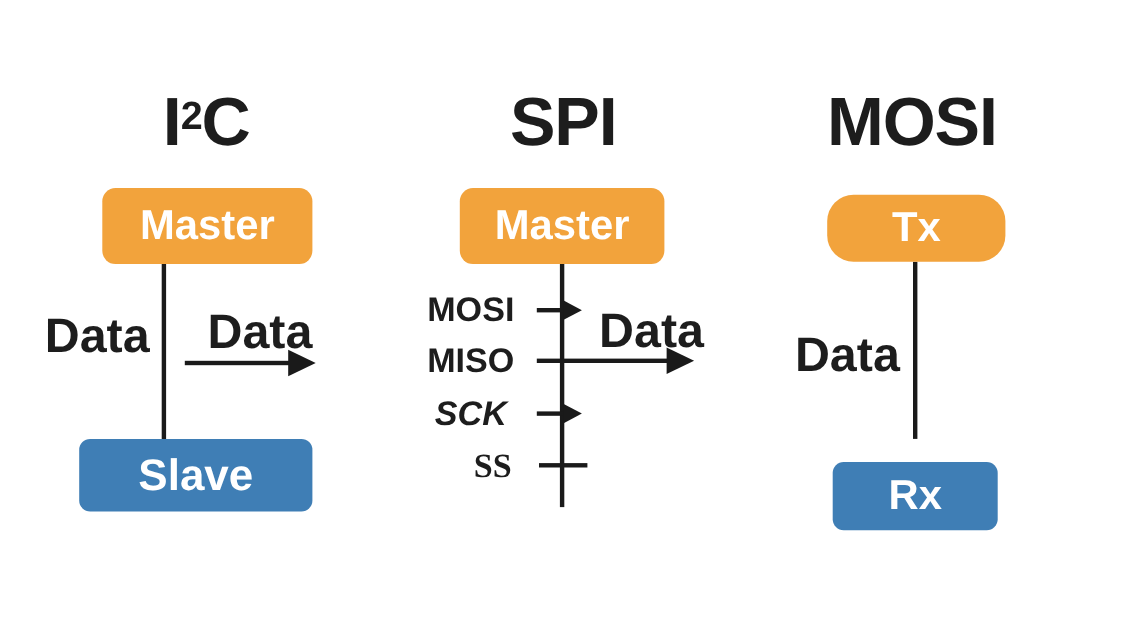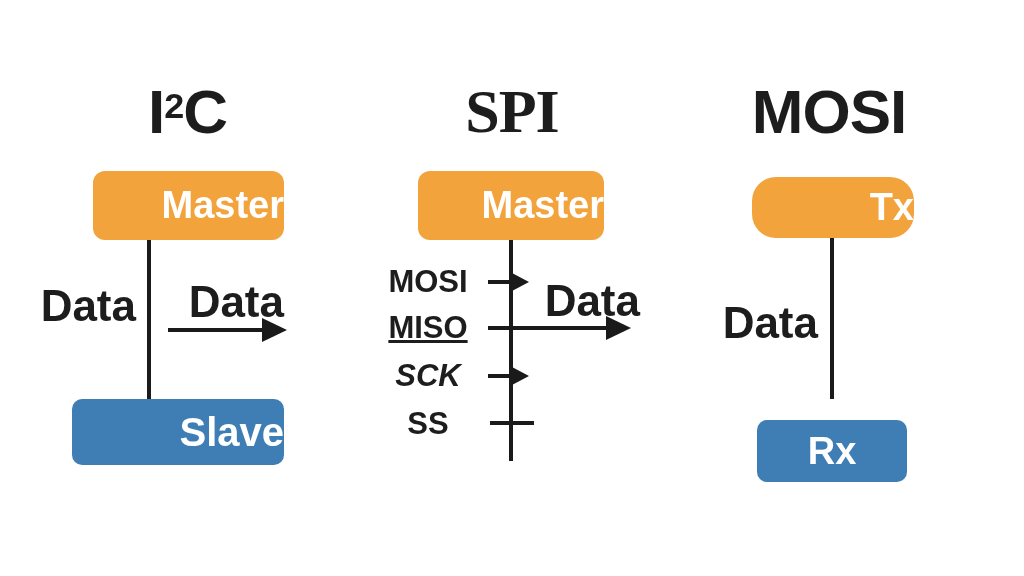--- a/index.html
+++ b/index.html
@@ -29,21 +29,21 @@
   .sup { font-size: 0.58em; vertical-align: 0.42em; }
   .box {
     position: absolute;
     display: flex;
     align-items: center;
     justify-content: center;
     color: #ffffff;
     z-index: 2;
     font-weight: 700;
   }
-  .box.orange { background: var(--orange, #F2A33C); border-radius: 12px; justify-content: flex-end; }
+  .box.orange { background: var(--orange, #F2A33C); border-radius: 12px; }
   .box.blue   { background: var(--blue, #3F7EB5);  border-radius: 10px; }
   .vline { position: absolute; width: 4px; background: var(--line, #1a1a1a); z-index: 1; }
   .hline { position: absolute; height: 4px; background: var(--line, #1a1a1a); z-index: 1; }
   .ahead {
     position: absolute;
     width: 0; height: 0;
     border-style: solid;
     border-color: transparent;
     border-left-color: var(--line, #1a1a1a);
     z-index: 1;
@@ -80,49 +80,49 @@
       <span>Master</span>
     </div>
 
     <div class="label" style="left:40px; top:281px; width:96px;">Data</div>
 
     <div class="label" style="left:188px; top:277px; width:96px;">Data</div>
 
     <div class="hline" style="left:168px; top:328px; width:96px;"></div>
     <div class="ahead" style="left:262px; top:318px; border-width:12px 0 12px 25px;"></div>
 
-    <div class="box blue" style="left:72px; top:399px; width:212px; height:66px; font-size:40px;justify-content:flex-end;">
+    <div class="box blue" style="left:72px; top:399px; width:212px; height:66px; font-size:40px;">
       <span>Slave</span>
     </div>
   </div>
 
   <div>
-    <div class="title" style="left:420px; top:76px; width:184px;font-family:Liberation Serif, serif;">SPI</div>
+    <div class="title" style="left:420px; top:76px; width:184px;">SPI</div>
 
     <div class="vline" style="left:509px; top:240px; height:221px;"></div>
 
     <div class="box orange" style="left:418px; top:171px; width:186px; height:69px; font-size:38px;">
       <span>Master</span>
     </div>
 
     <div class="sig" style="left:373px; top:264px;">MOSI</div>
     <div class="hline" style="left:488px; top:280px; width:26px;"></div>
     <div class="ahead" style="left:512px; top:273px; border-width:9px 0 9px 17px;"></div>
 
     <div class="label" style="left:544px; top:276px; width:96px;">Data</div>
 
-    <div class="sig" style="left:373px; top:310px;text-decoration:underline;">MISO</div>
+    <div class="sig" style="left:373px; top:310px;">MISO</div>
     <div class="hline" style="left:488px; top:326px; width:120px;"></div>
     <div class="ahead" style="left:606px; top:316px; border-width:12px 0 12px 25px;"></div>
 
     <div class="sig" style="left:373px; top:358px;font-style:italic;">SCK</div>
     <div class="hline" style="left:488px; top:374px; width:26px;"></div>
     <div class="ahead" style="left:512px; top:367px; border-width:9px 0 9px 17px;"></div>
 
-    <div class="sig" style="left:373px; top:406px;">SS</div>
+    <div class="sig" style="left:393px; top:406px;font-family:Liberation Serif, serif;">SS</div>
     <div class="hline" style="left:490px; top:421px; width:44px;"></div>
   </div>
 
   <div>
     <div class="title" style="left:737px; top:76px; width:184px;">MOSI</div>
 
     <div class="vline" style="left:830px; top:238px; height:161px;"></div>
 
     <div class="box orange" style="left:752px; top:177px; width:162px; height:61px; font-size:38px;border-radius:24px;">
       <span>Tx</span>

